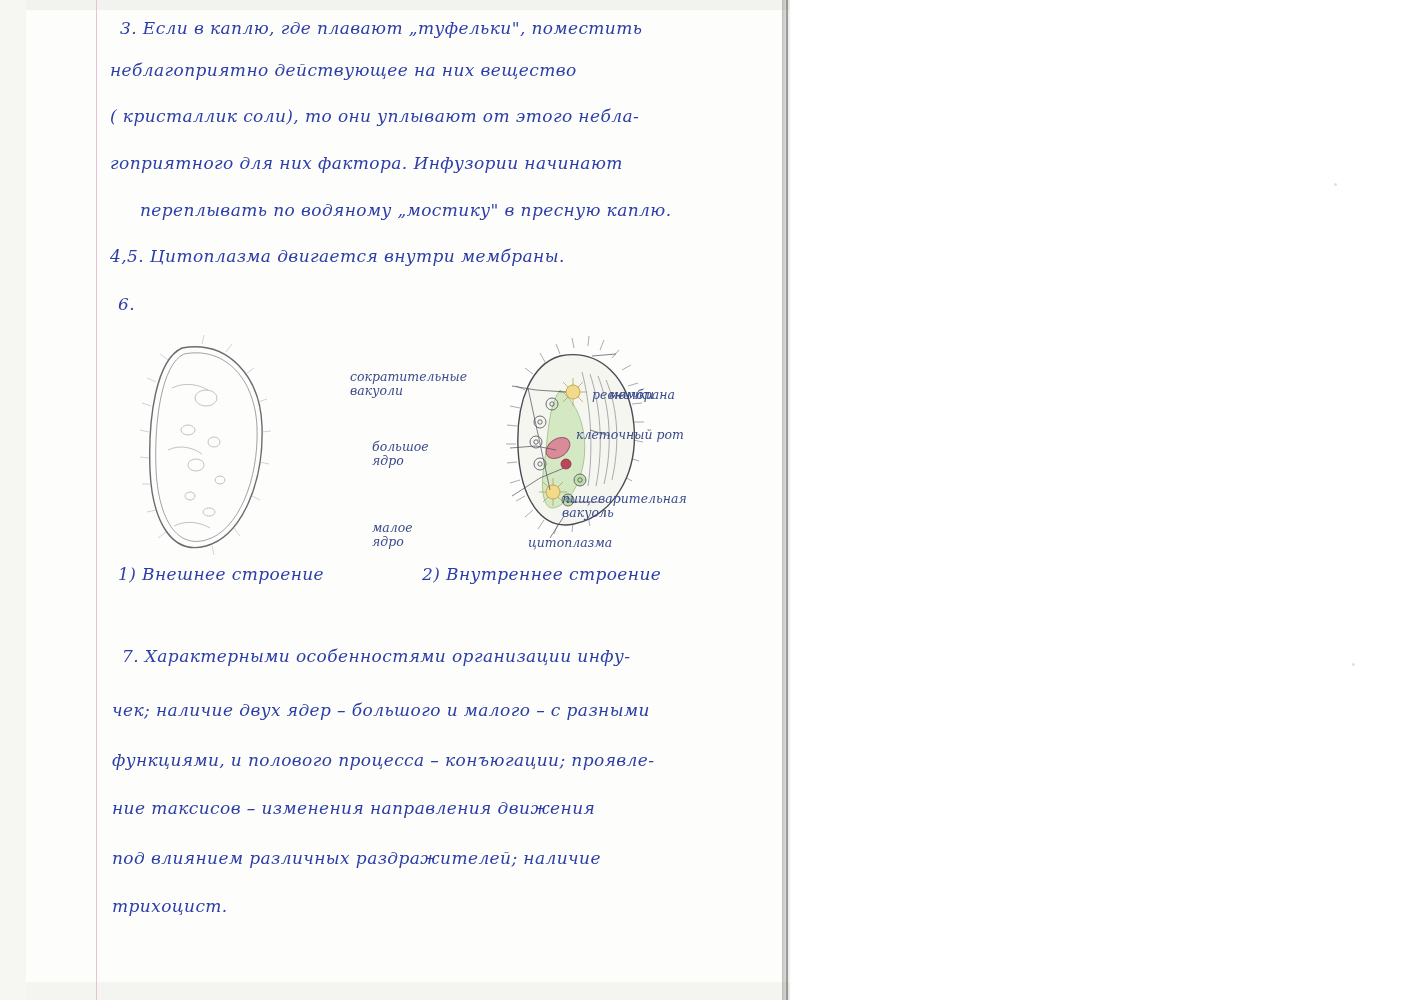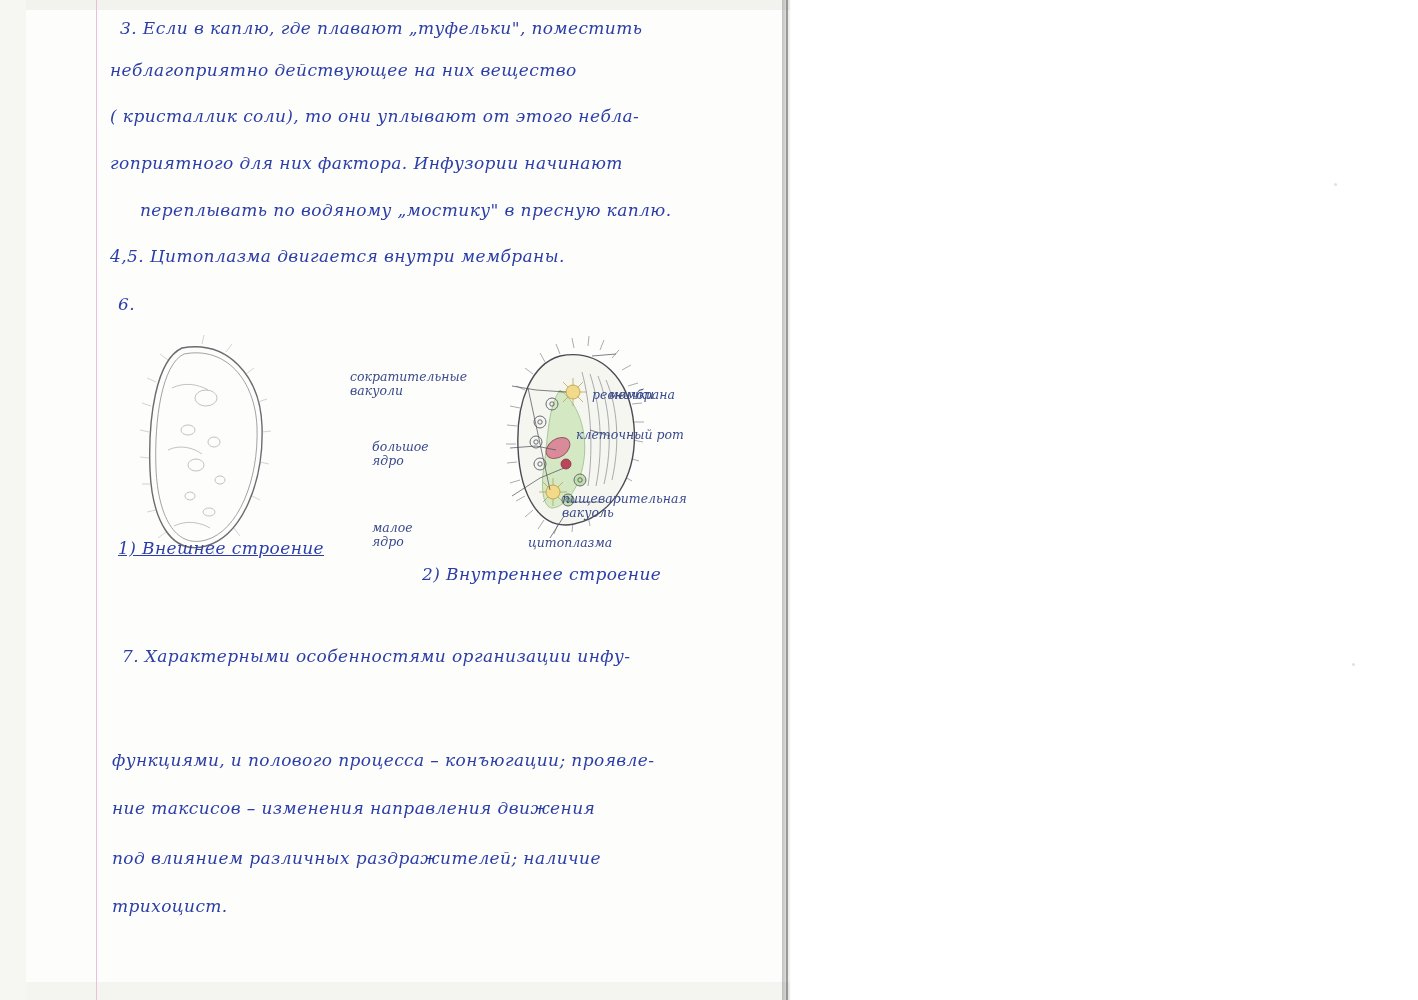--- a/index.html
+++ b/index.html
@@ -308,24 +308,25 @@
         <div class="lbl" style="left:262px;top:110px;white-space:pre;">большое
 ядро</div>
         <div class="lbl" style="left:262px;top:158px;white-space:pre;margin-top:33px;">малое
 ядро</div>
         <div class="lbl" style="left:452px;top:162px;white-space:pre;">пищеварительная
 вакуоль</div>
         <div class="lbl" style="left:418px;top:206px;">цитоплазма</div>
       </div>
     </div>
 
-    <div class="hand caption" style="left:118px;top:540px;text-decoration:underline;">1) Внешнее строение</div>
+    <div class="hand caption" style="left:118px;top:566px;">1) Внешнее строение</div>
     <div class="hand caption" style="left:422px;top:566px;">2) Внутреннее строение</div>
 
     <div class="hand" style="left:122px;top:608px;margin-top:40px;">7. Характерными особенностями организации инфу-</div>
+    <div class="hand" style="left:112px;top:702px;">чек; наличие двух ядер – большого и малого – с разными</div>
     <div class="hand" style="left:112px;top:752px;text-align:center;">функциями, и полового процесса – конъюгации; проявле-</div>
     <div class="hand" style="left:112px;top:800px;">ние таксисов – изменения направления движения</div>
     <div class="hand" style="left:112px;top:850px;">под влиянием различных раздражителей; наличие</div>
     <div class="hand" style="left:112px;top:898px;">трихоцист.</div>
   </div>
 
   <div class="sheet-shadow-right"></div>
   <div class="sheet-edge"></div>
 </div>
 

